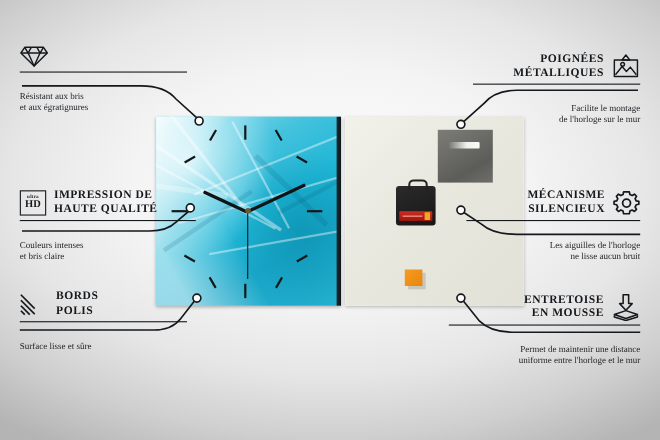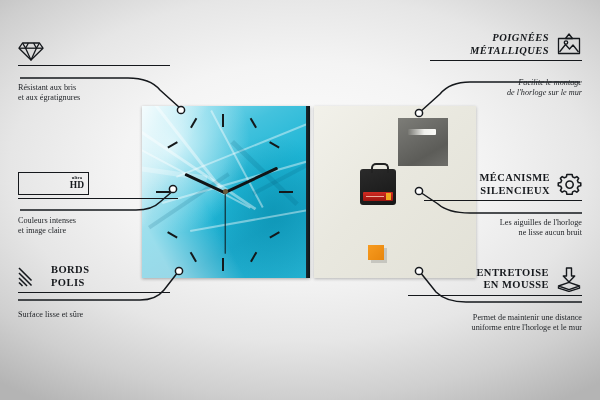--- a/index.html
+++ b/index.html
@@ -82,21 +82,21 @@
   .c-rule{height:1.4px;background:#15181c;margin:3px 0 4px 0;}
   .c-sub{
     font-size:8.2px;line-height:10px;color:#23262a;white-space:pre-line;
     font-family:"Liberation Serif", serif;
     margin-top:17px;
   }
   .ico{flex:0 0 auto;display:block;}
   
   .hd-box{
     width:22px;height:21px;border:1.4px solid #15181c;
-    display:flex;flex-direction:column;align-items:center;justify-content:center;line-height:1;padding-left:47px;
+    display:flex;flex-direction:column;align-items:center;justify-content:center;line-height:1;
   }
   .hd-ultra{font-size:4.6px;font-weight:bold;letter-spacing:.2px;color:#15181c;}
   .hd-big{font-size:9.5px;font-weight:bold;letter-spacing:.2px;color:#15181c;margin-top:.5px;}
   svg{display:block;}
   .lines{position:absolute;left:0;top:0;width:600px;height:400px;pointer-events:none;}
 </style>
 </head>
 <body>
 
 <div id="stage">
@@ -187,24 +187,26 @@
     <div class="c-sub">Résistant aux bris
 et aux égratignures</div>
   </div>
 
   <div class="callout c-left" style="left:18px;top:172px;width:160px;">
     <div class="c-head">
       <span class="ico hd-box">
         <span class="hd-ultra">ultra</span>
         <span class="hd-big">HD</span>
       </span>
+      <div class="c-title">IMPRESSION DE
+HAUTE QUALITÉ</div>
     </div>
     <div class="c-rule"></div>
     <div class="c-sub">Couleurs intenses
-et image claire</div>
+et bris claire</div>
   </div>
 
   <div class="callout c-left" style="left:18px;top:264px;width:152px;">
     <div class="c-head">
       <span class="ico">
         <svg width="26" height="22" viewBox="0 0 26 22">
           <g stroke="#15181c" stroke-width="1.5" stroke-linecap="square">
             <path d="M2,3 L16,3 M2,3 L2,17" opacity="0"></path>
             <path d="M1.5,2.5 L13,14"></path>
             <path d="M1.5,7.5 L13,19"></path>
@@ -213,21 +215,21 @@
           </g>
         </svg>
       </span>
       <div class="c-title">BORDS
 POLIS</div>
     </div>
     <div class="c-rule"></div>
     <div class="c-sub">Surface lisse et sûre</div>
   </div>
 
-  <div class="callout c-right" style="left:430px;top:32px;width:152px;font-style:italic;">
+  <div class="callout c-right" style="left:430px;top:48px;width:152px;">
     <div class="c-head">
       <div class="c-title">POIGNÉES
 MÉTALLIQUES</div>
       <span class="ico">
         <svg width="26" height="23" viewBox="0 0 26 23">
           <g fill="none" stroke="#15181c" stroke-width="1.3" stroke-linejoin="round">
             <path d="M13,1 L9.5,5.5 H16.5 Z"></path>
             <rect x="2.5" y="5.5" width="21" height="15"></rect>
             <path d="M3.5,19 L9.5,11.5 L13.5,16 L17,12 L22.5,19"></path>
             <circle cx="10" cy="9.5" r="1.7"></circle>

